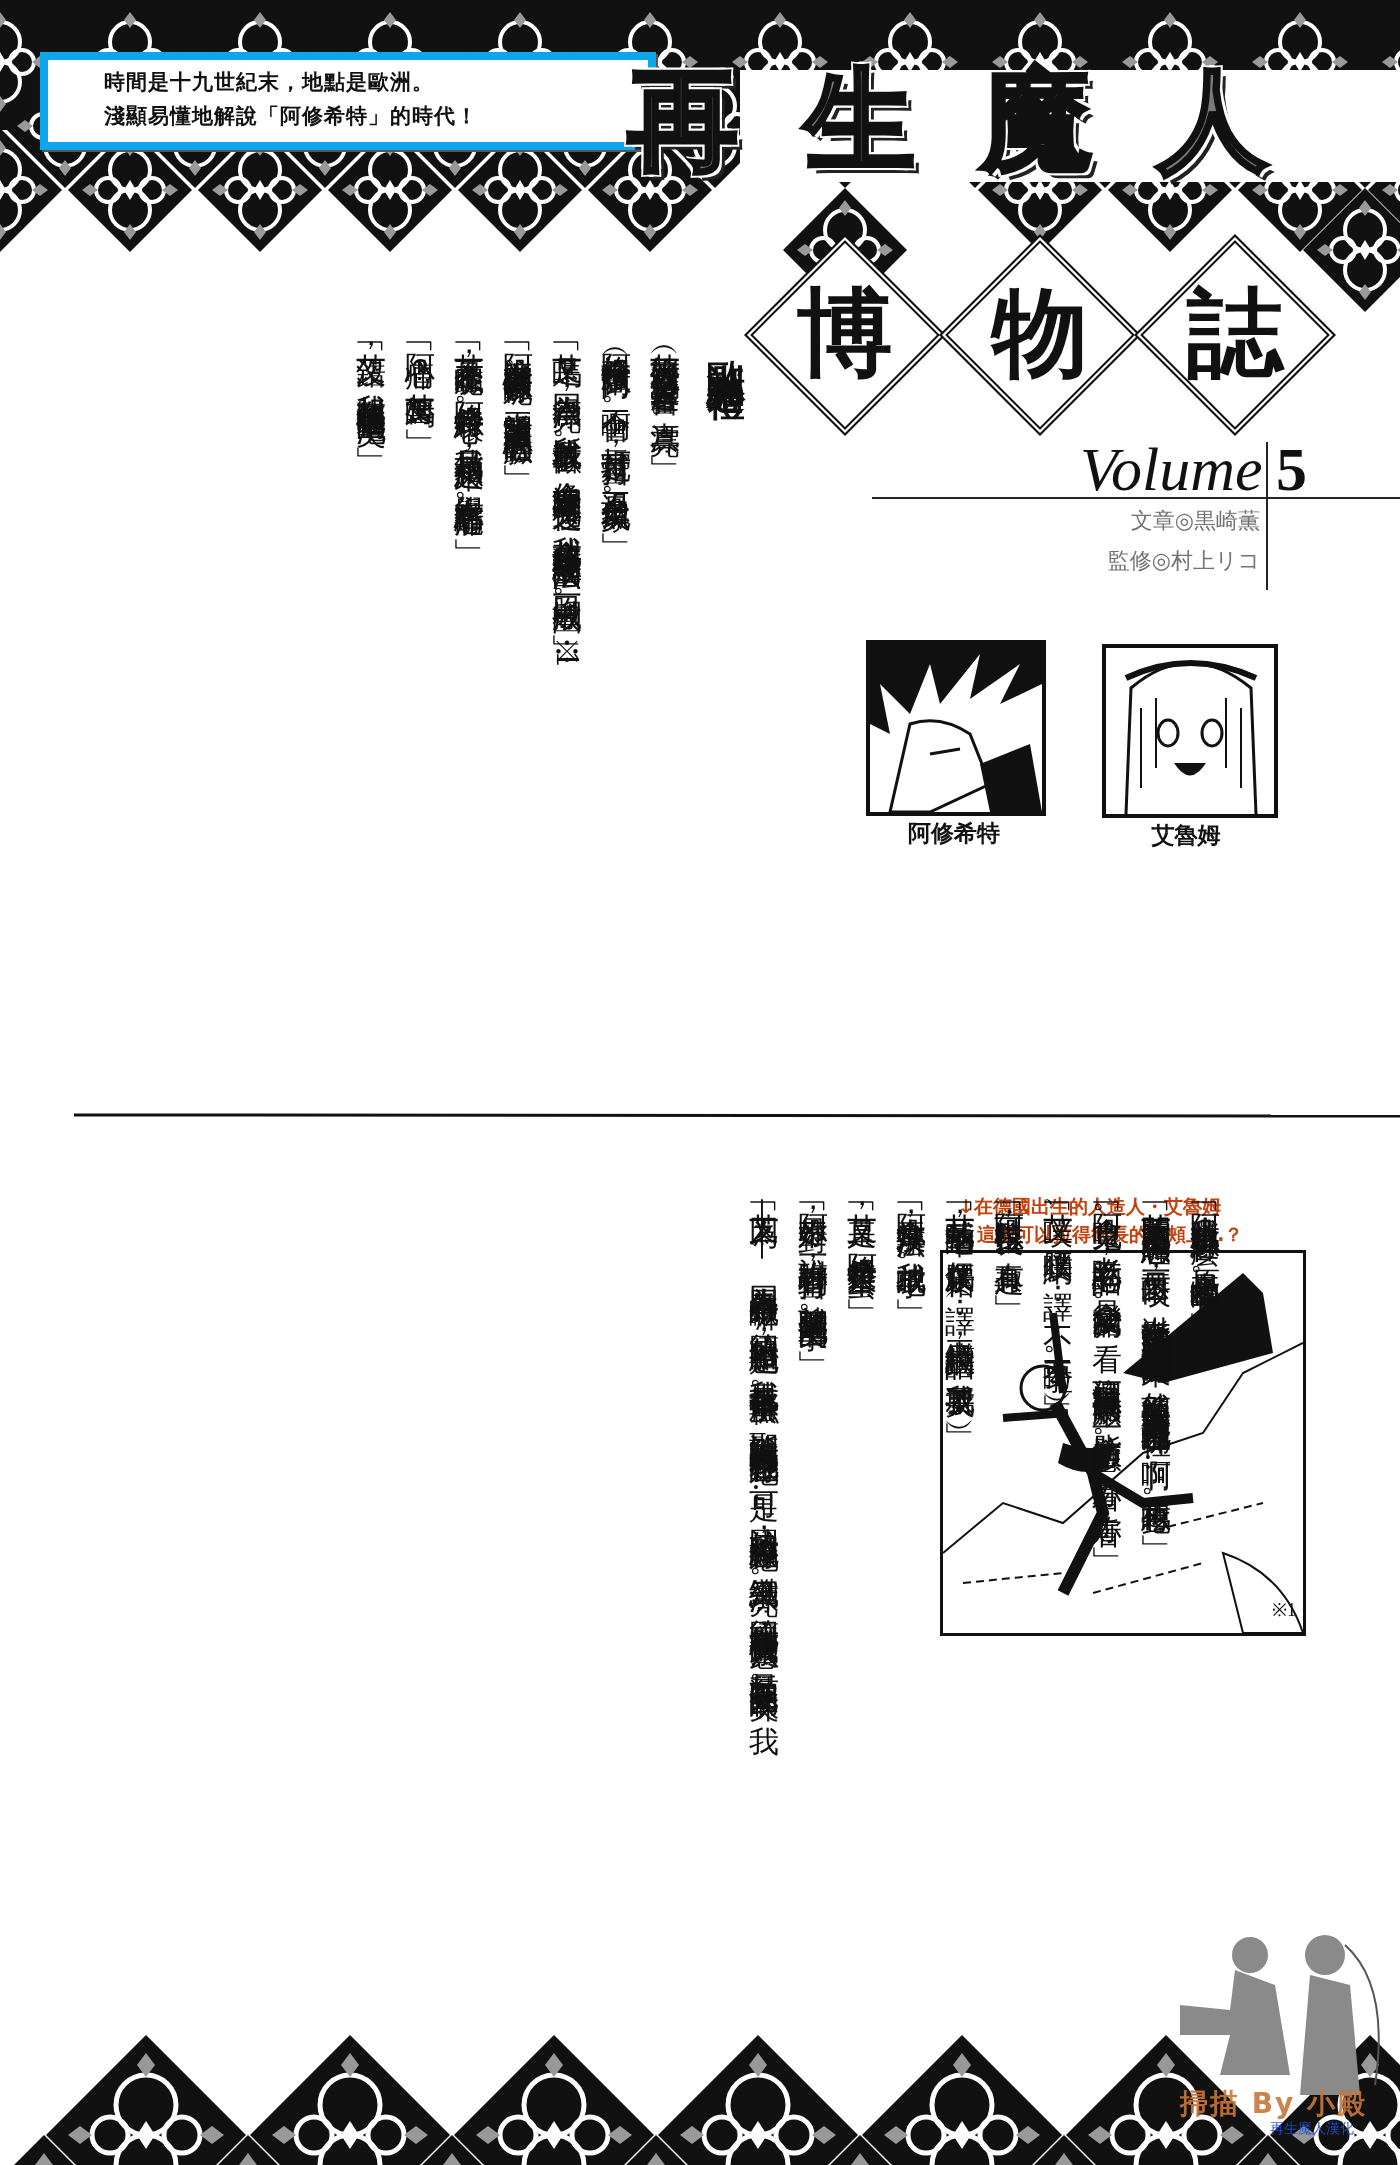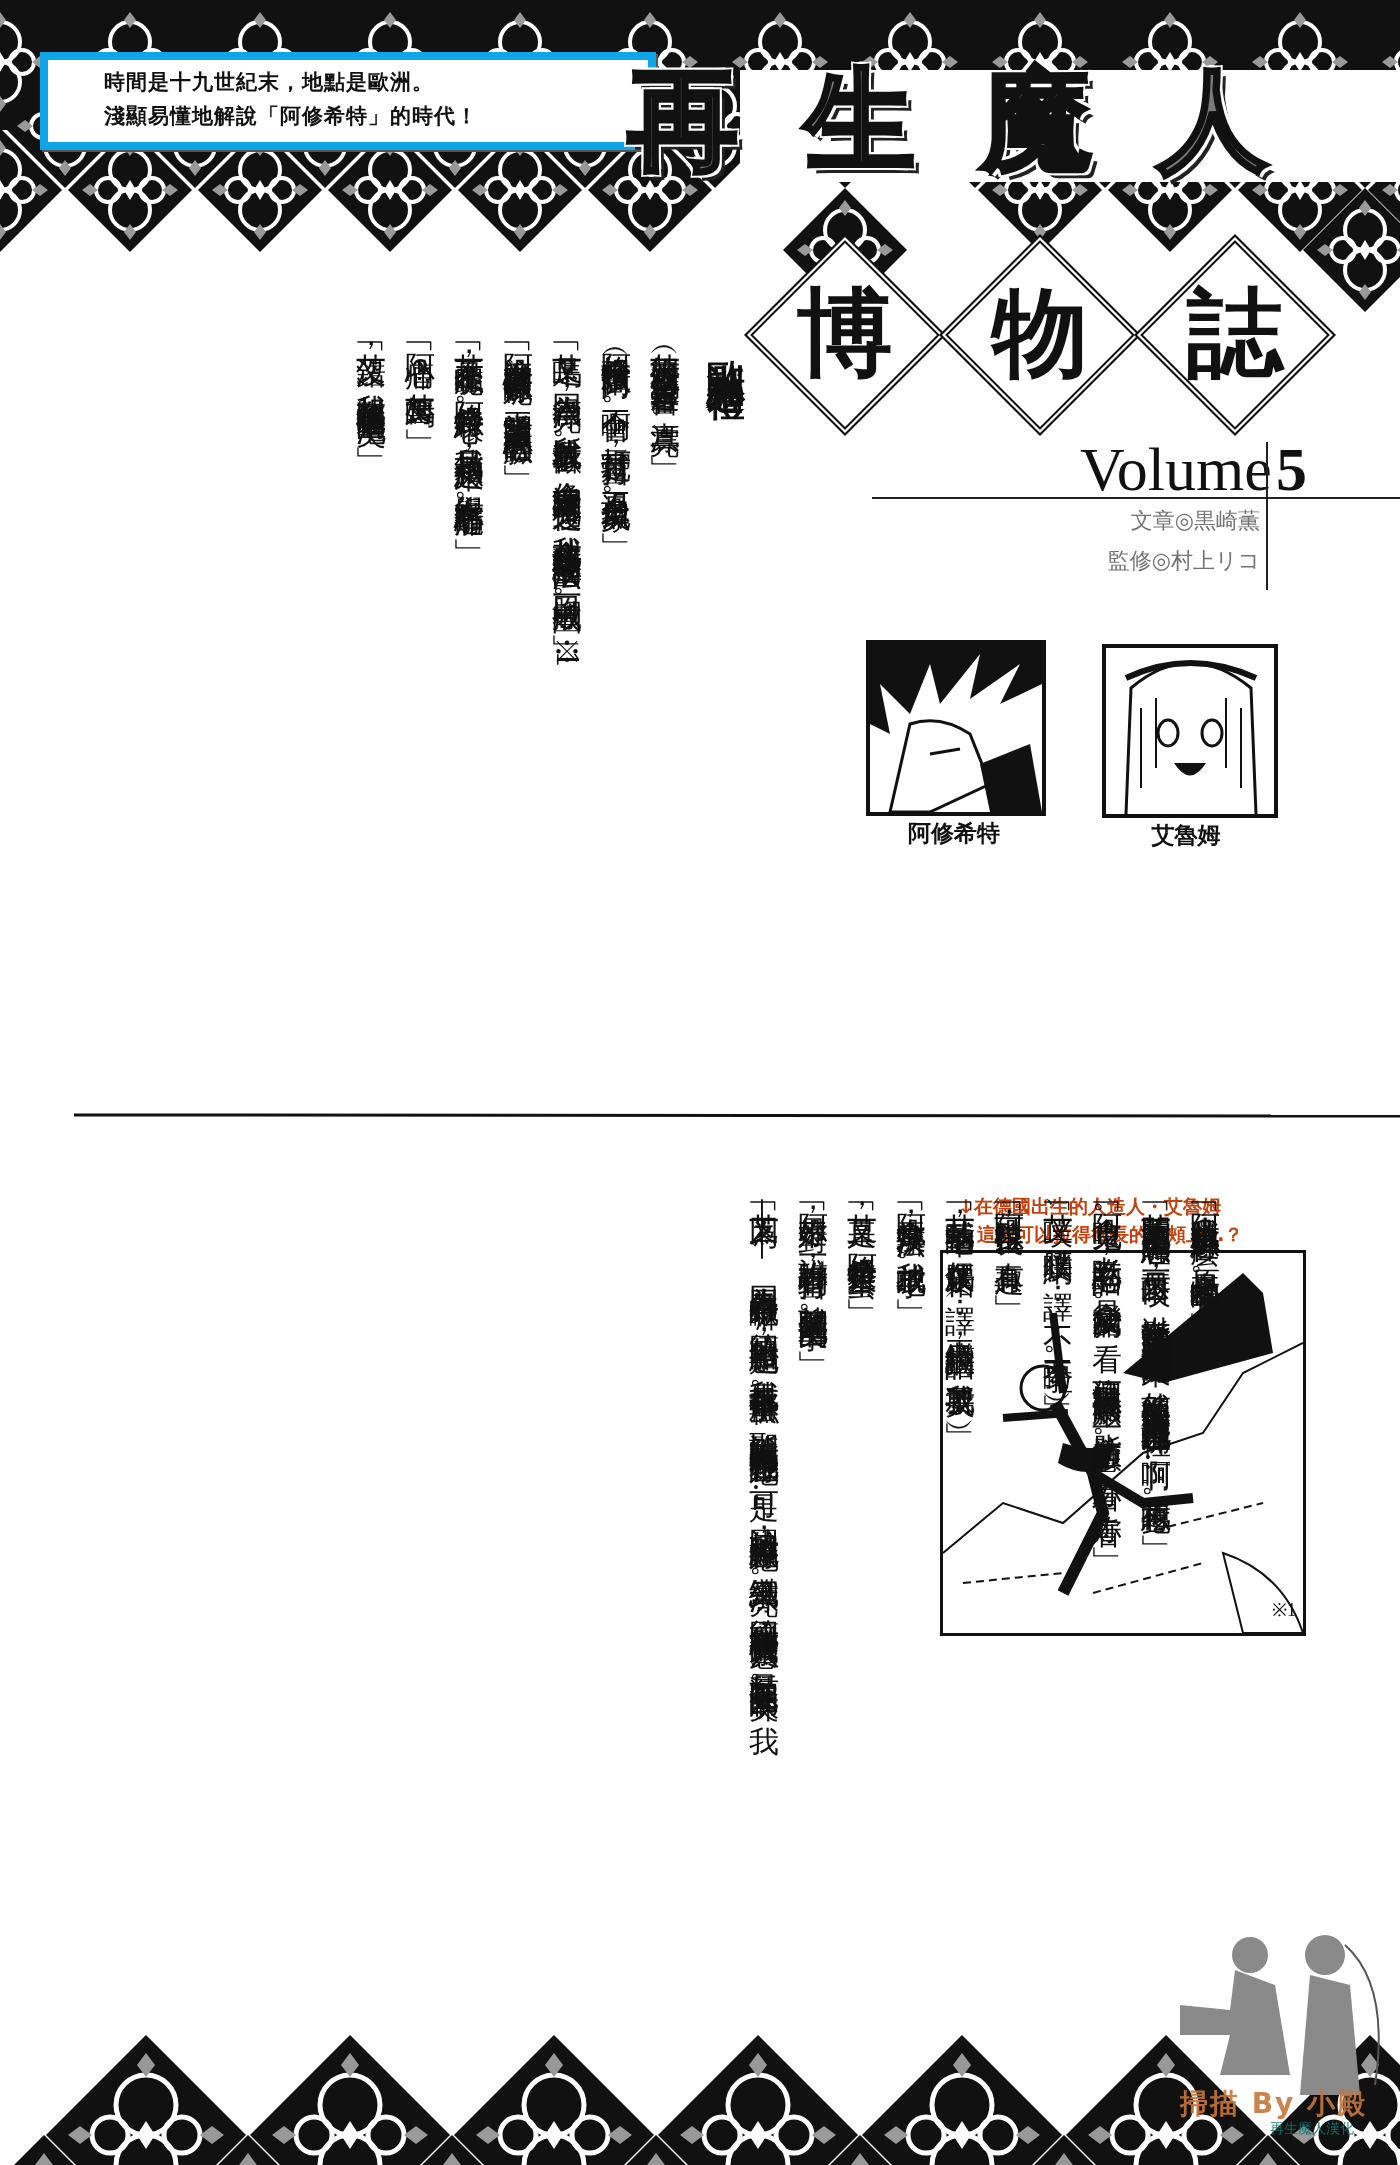--- a/index.html
+++ b/index.html
@@ -28,21 +28,21 @@
   .diamond { position:absolute; width:190px; height:190px; top:240px; }
   .diamond .outer { position:absolute; inset:0; transform:rotate(45deg) scale(0.707); background:#fff;
                     border:3px solid #111; outline:3px solid #fff; box-shadow:0 0 0 6px #111; }
   .diamond .txt { position:absolute; inset:0; display:flex; align-items:center; justify-content:center;
                   font-family:"DejaVu Serif", serif; font-weight:bold; font-size:96px; color:#111; }
 
   
   .vol-rule-h { position:absolute; left:872px; top:497px; width:528px; height:2px; background:#222; }
   .vol-rule-v { position:absolute; left:1266px; top:442px; width:2px; height:148px; background:#222; }
   .volume-word { position:absolute; left:1080px; top:438px; font-family:"Liberation Serif", serif; font-size:62px;
-                 line-height:1; color:#111; }
+                 line-height:1; color:#111;font-style:italic; }
   .volume-num { position:absolute; left:1276px; top:438px; font-family:"Liberation Serif", serif; font-weight:bold;
                 font-size:62px; line-height:1; color:#111; }
   .credit { position:absolute; right:140px; font-family:"DejaVu Serif", serif; font-weight:normal; font-size:22px; color:#737373; white-space:nowrap; }
   .credit.c1 { top:506px; }
   .credit.c2 { top:546px; }
 
   
   .portrait { position:absolute; border:4px solid #111; background:#fff; overflow:hidden; }
   .portrait svg { width:100%; height:100%; display:block; }
   .portrait-label { position:absolute; font-weight:bold; font-size:23px; color:#111; text-align:center; }
@@ -59,21 +59,21 @@
   
   .ill-caption { position:absolute; left:958px; top:1192px; font-weight:bold; font-size:19px; line-height:28px; color:#c2410c; }
   .ill-frame { position:absolute; left:940px; top:1250px; width:360px; height:380px; border:3px solid #111; background:#fff; overflow:hidden; }
   .ill-frame svg { width:100%; height:100%; display:block; }
   .footnote-mark { position:absolute; left:1272px; top:1600px; font-family:"Liberation Serif", serif; font-size:18px; line-height:20px; color:#111; text-align:center; width:24px; }
 
   
   .watermark-figs { position:absolute; left:1160px; top:1925px; width:240px; height:210px; }
   .watermark-text { position:absolute; left:1180px; top:2085px; font-weight:bold; font-size:28px; color:#c8763a; opacity:.9;
                     letter-spacing:2px; white-space:nowrap;text-align:center; }
-  .watermark-sub { position:absolute; left:1270px; top:2120px; font-size:14px; color:#0f766e; opacity:.9; }
+  .watermark-sub { position:absolute; left:1270px; top:2120px; font-size:14px; color:#1d4ed8; opacity:.9; }
 </style>
 </head>
 <body>
 
 <div class="pattern-band" style="top:0; height:330px;">
   <svg width="1400" height="330" viewBox="0 0 1400 330" xmlns="http://www.w3.org/2000/svg">
     <defs>
       <g id="orn">
         <path d="M0,-62 L62,0 L0,62 L-62,0 Z" fill="#111"></path>
         <circle cx="0" cy="-20" r="20" fill="none" stroke="#fff" stroke-width="4"></circle>

